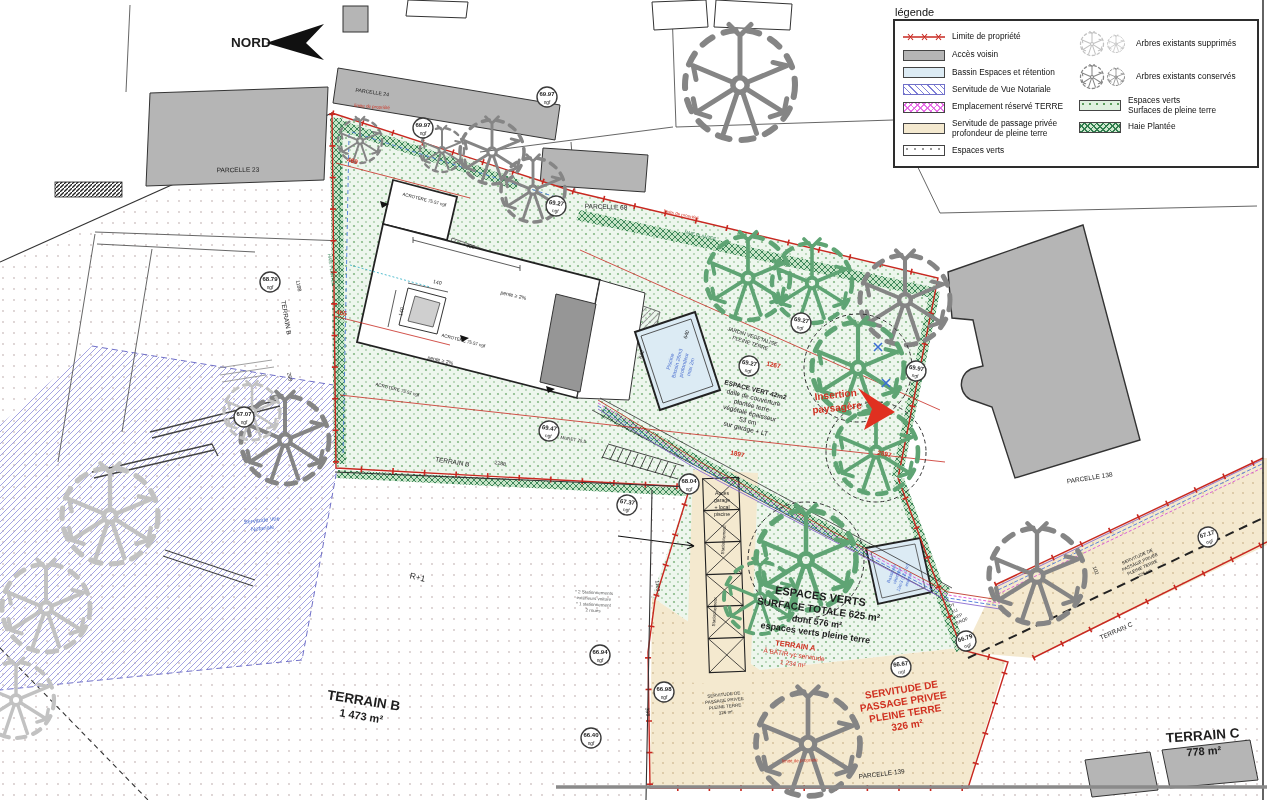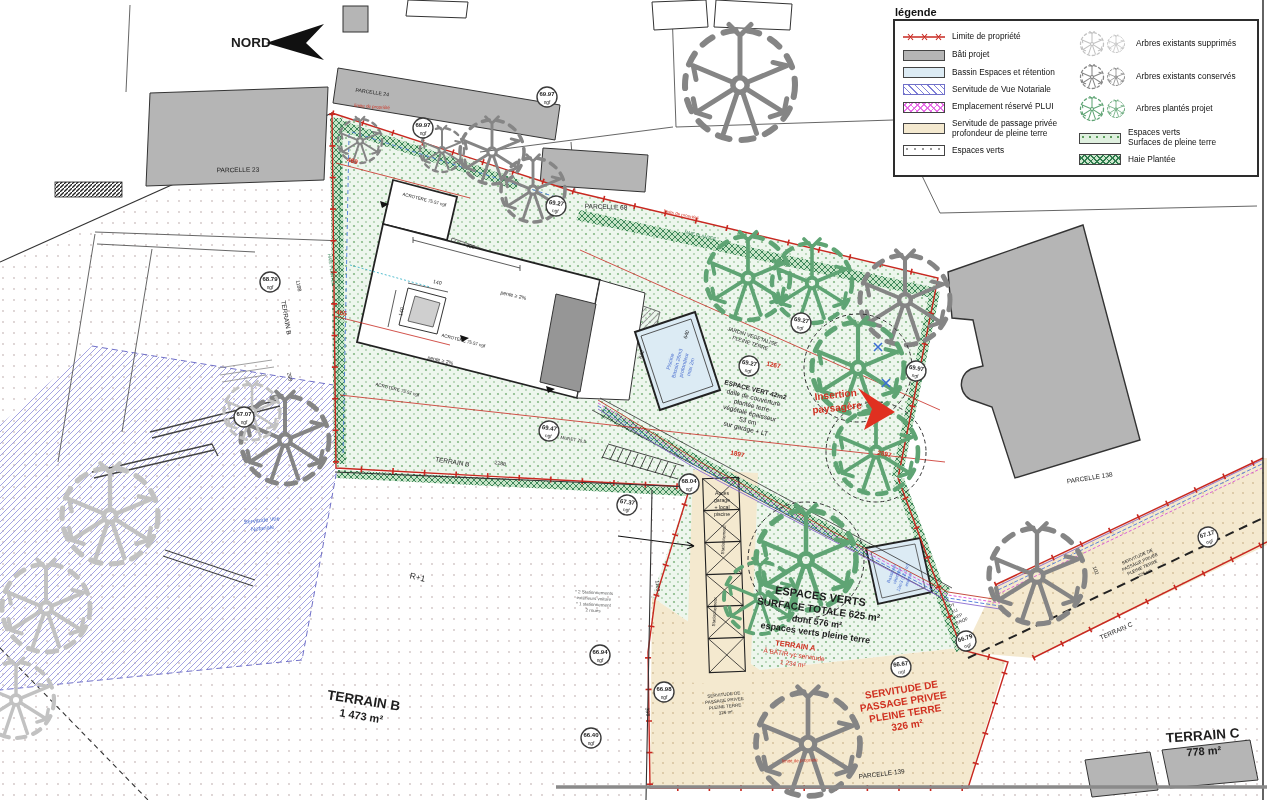--- a/index.html
+++ b/index.html
@@ -42,21 +42,21 @@
   .house{fill:#fff;stroke:#222;stroke-width:1.8}
   .housethin{fill:#fff;stroke:#333;stroke-width:1}
   .emprise{fill:none;stroke:#333;stroke-width:1;stroke-dasharray:4 3}
   .tr-gray{stroke:#858585}.tr-light{stroke:#c2c2c2}.tr-green{stroke:#5fa474}
   .elev-c{fill:#fff;stroke:#3a3a3a;stroke-width:1.4}
   .ev{font-size:6px;font-weight:bold;fill:#222;text-anchor:middle}
   .eu{font-size:4.8px;fill:#222;text-anchor:middle}
 
   
   .legend{position:absolute;left:893px;top:6px;width:366px;z-index:5}
-  .legend-title{font-size:11px;font-weight:bold;color:#111;margin:0 0 1px 2px}
+  .legend-title{font-size:11px;font-weight:normal;color:#111;margin:0 0 1px 2px}
   .legend-box{border:2px solid #2d2d2d;background:#fff;display:flex;padding:7px 4px 7px 8px;gap:4px;box-sizing:border-box}
   .lcol{display:flex;flex-direction:column}
   .lcol.left{width:172px}
   .lcol.right{flex:1}
   .lrow{display:flex;align-items:center;gap:7px;margin:3.2px 0}
   .sw{width:42px;height:11px;border:1px solid #444;flex:0 0 auto;box-sizing:border-box}
   .swsvg{flex:0 0 auto}
   .llabel{font-size:8.3px;color:#111;white-space:pre-line;line-height:1.18}
   .sw-bati{background:var(--bati)}
   .sw-bassin{background:var(--bassin)}
@@ -496,33 +496,33 @@
     <div class="lcol left">
       <div class="lrow">
         <svg class="swsvg" width="42" height="12" viewBox="0 0 42 12">
           <line x1="0" y1="6" x2="42" y2="6" stroke="#c82820" stroke-width="1.4"></line>
           <path d="M5,3 l5,6 M10,3 l-5,6 M19,3 l5,6 M24,3 l-5,6 M33,3 l5,6 M38,3 l-5,6" stroke="#c82820" stroke-width="1.1" fill="none"></path>
         </svg>
         <span class="llabel">Limite de propriété</span>
       </div>
       <div class="lrow">
         <span class="sw sw-bati"></span>
-        <span class="llabel">Bâti projet</span>
+        <span class="llabel">Accès voisin</span>
       </div>
       <div class="lrow">
         <span class="sw sw-bassin"></span>
         <span class="llabel">Bassin Espaces et rétention</span>
       </div>
       <div class="lrow">
         <span class="sw sw-vue"></span>
         <span class="llabel">Servitude de Vue Notariale</span>
       </div>
       <div class="lrow">
         <span class="sw sw-plui"></span>
-        <span class="llabel">Emplacement réservé PLUI</span>
+        <span class="llabel">Emplacement réservé TERRE</span>
       </div>
       <div class="lrow">
         <span class="sw sw-passage"></span>
         <span class="llabel">Servitude de passage privée
 profondeur de pleine terre</span>
       </div>
       <div class="lrow">
         <span class="sw sw-verts"></span>
         <span class="llabel">Espaces verts</span>
       </div>
@@ -536,27 +536,20 @@
         <span class="llabel">Arbres existants supprimés</span>
       </div>
       <div class="lrow">
         <svg class="swsvg" width="50" height="26" viewBox="0 0 50 26">
           <use href="#sym-tree" class="tr-gray" transform="translate(13,13) scale(1.15)"></use>
           <use href="#sym-tree" class="tr-gray" transform="translate(37,13) scale(0.85)"></use>
         </svg>
         <span class="llabel">Arbres existants conservés</span>
       </div>
       <div class="lrow">
-        <svg class="swsvg" width="50" height="26" viewBox="0 0 50 26">
-          <use href="#sym-tree" class="tr-green" transform="translate(13,13) scale(1.15)"></use>
-          <use href="#sym-tree" class="tr-green" transform="translate(37,13) scale(0.85)"></use>
-        </svg>
-        <span class="llabel">Arbres plantés projet</span>
-      </div>
-      <div class="lrow">
         <span class="sw sw-verts-pt"></span>
         <span class="llabel">Espaces verts
 Surfaces de pleine terre</span>
       </div>
       <div class="lrow">
         <span class="sw sw-haie"></span>
         <span class="llabel">Haie Plantée</span>
       </div>
     </div>
   </div>

